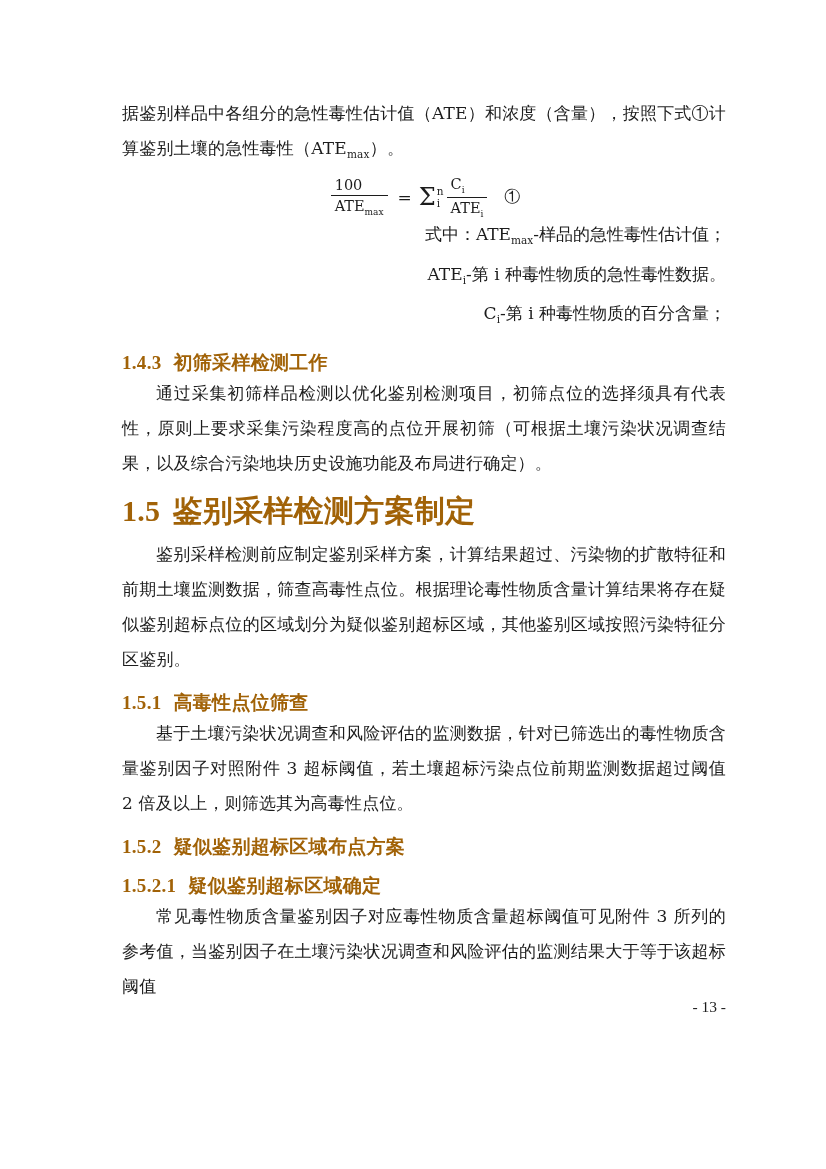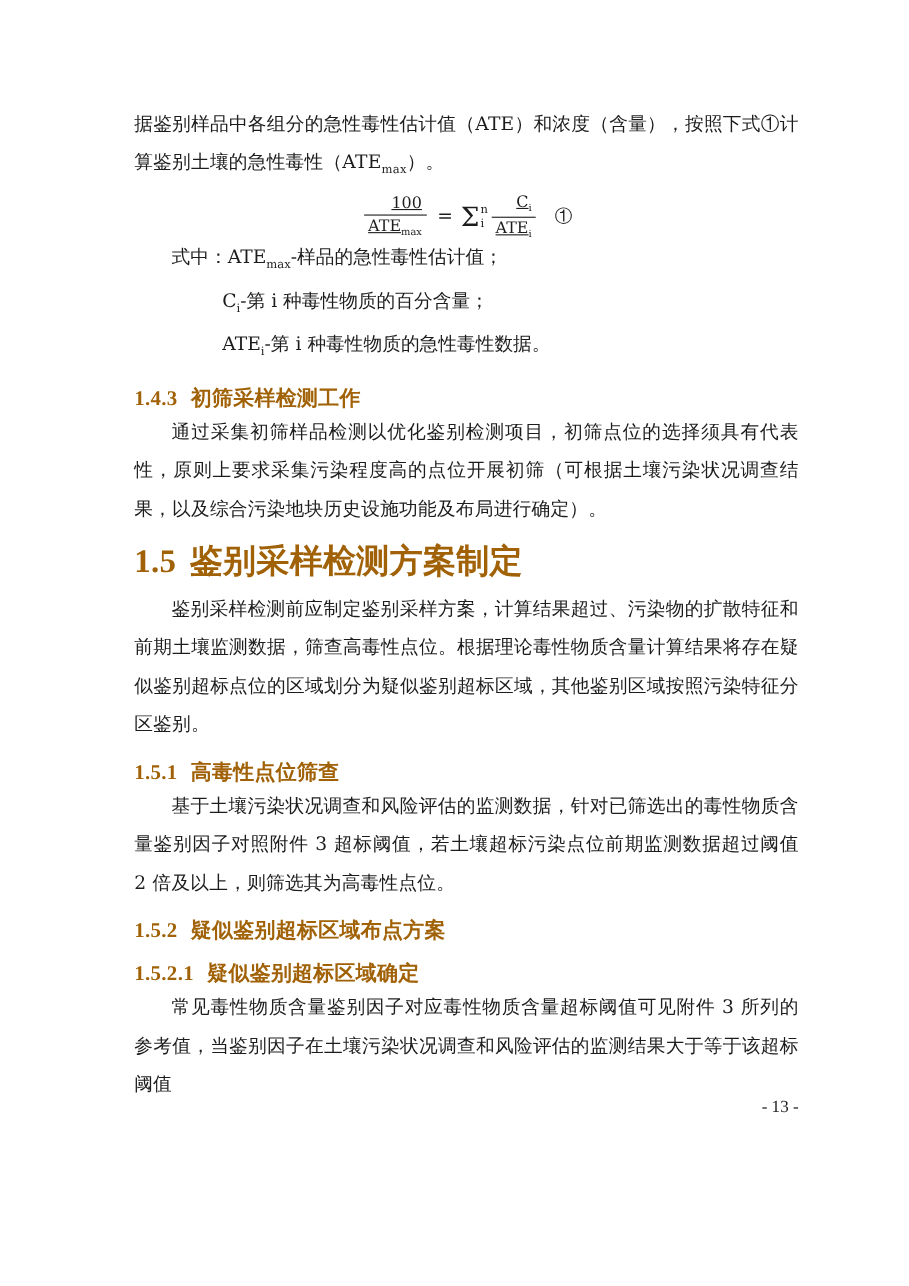--- a/index.html
+++ b/index.html
@@ -35,24 +35,23 @@
   .formula-row {
     margin: 4px 0 0 0;
     height: 42px;
     display: flex;
     align-items: center;
     justify-content: center;
     font-size: 14.5px;
   }
   .frac {
     display: inline-block;
-    text-align: right;
+    text-align: left;
     vertical-align: middle;
     margin: 0 3px;
-    text-decoration: underline;
   }
   .frac .num {
     display: block;
     padding: 0 4px 1px 4px;
     border-bottom: 1.3px solid #1c1c1c;
     line-height: 1.25;
   }
   .frac .den {
     display: block;
     padding: 1px 4px 0 4px;
@@ -69,21 +68,21 @@
     line-height: 1.15;
     margin-left: 1px;
   }
   .ftag { margin-left: 14px; font-size: 16px; }
 
   
   .where {
     margin: 0;
     font-size: 17px;
     line-height: 33px;
-    text-align: left;
+    text-align: right;
   }
   .where.w1 { margin-left: 34px; }
   .where.w2 { margin-left: 80px; }
 
   sub { font-size: 0.62em; }
 
   
   h2.sec, h3.sec {
     font-family: "DejaVu Sans", "Liberation Sans", sans-serif;
     font-weight: 700;
@@ -136,22 +135,22 @@
         </span>
       </span>
       <span class="frac">
         <span class="num"><span>C</span><sub>i</sub></span>
         <span class="den"><span>ATE</span><sub>i</sub></span>
       </span>
       <span class="ftag">①</span>
     </div>
 
     <p class="where w1"><span>式中：</span><span>ATE</span><sub>max</sub><span>-样品的急性毒性估计值；</span></p>
+    <p class="where w2"><span>ATE</span><sub>i</sub><span>-第 i 种毒性物质的急性毒性数据。</span></p>
     <p class="where w2"><span>C</span><sub>i</sub><span>-第 i 种毒性物质的百分含量；</span></p>
-    <p class="where w2"><span>ATE</span><sub>i</sub><span>-第 i 种毒性物质的急性毒性数据。</span></p>
 
     <h3 class="sec">
       <span class="sec-num">1.4.3</span><span>初筛采样检测工作</span>
     </h3>
     <p class="para indent">通过采集初筛样品检测以优化鉴别检测项目，初筛点位的选择须具有代表性，原则上要求采集污染程度高的点位开展初筛（可根据土壤污染状况调查结果，以及综合污染地块历史设施功能及布局进行确定）。</p>
 
     <h2 class="sec">
       <span class="sec-num">1.5</span><span>鉴别采样检测方案制定</span>
     </h2>
     <p class="para indent">鉴别采样检测前应制定鉴别采样方案，计算结果超过、污染物的扩散特征和前期土壤监测数据，筛查高毒性点位。根据理论毒性物质含量计算结果将存在疑似鉴别超标点位的区域划分为疑似鉴别超标区域，其他鉴别区域按照污染特征分区鉴别。</p>

